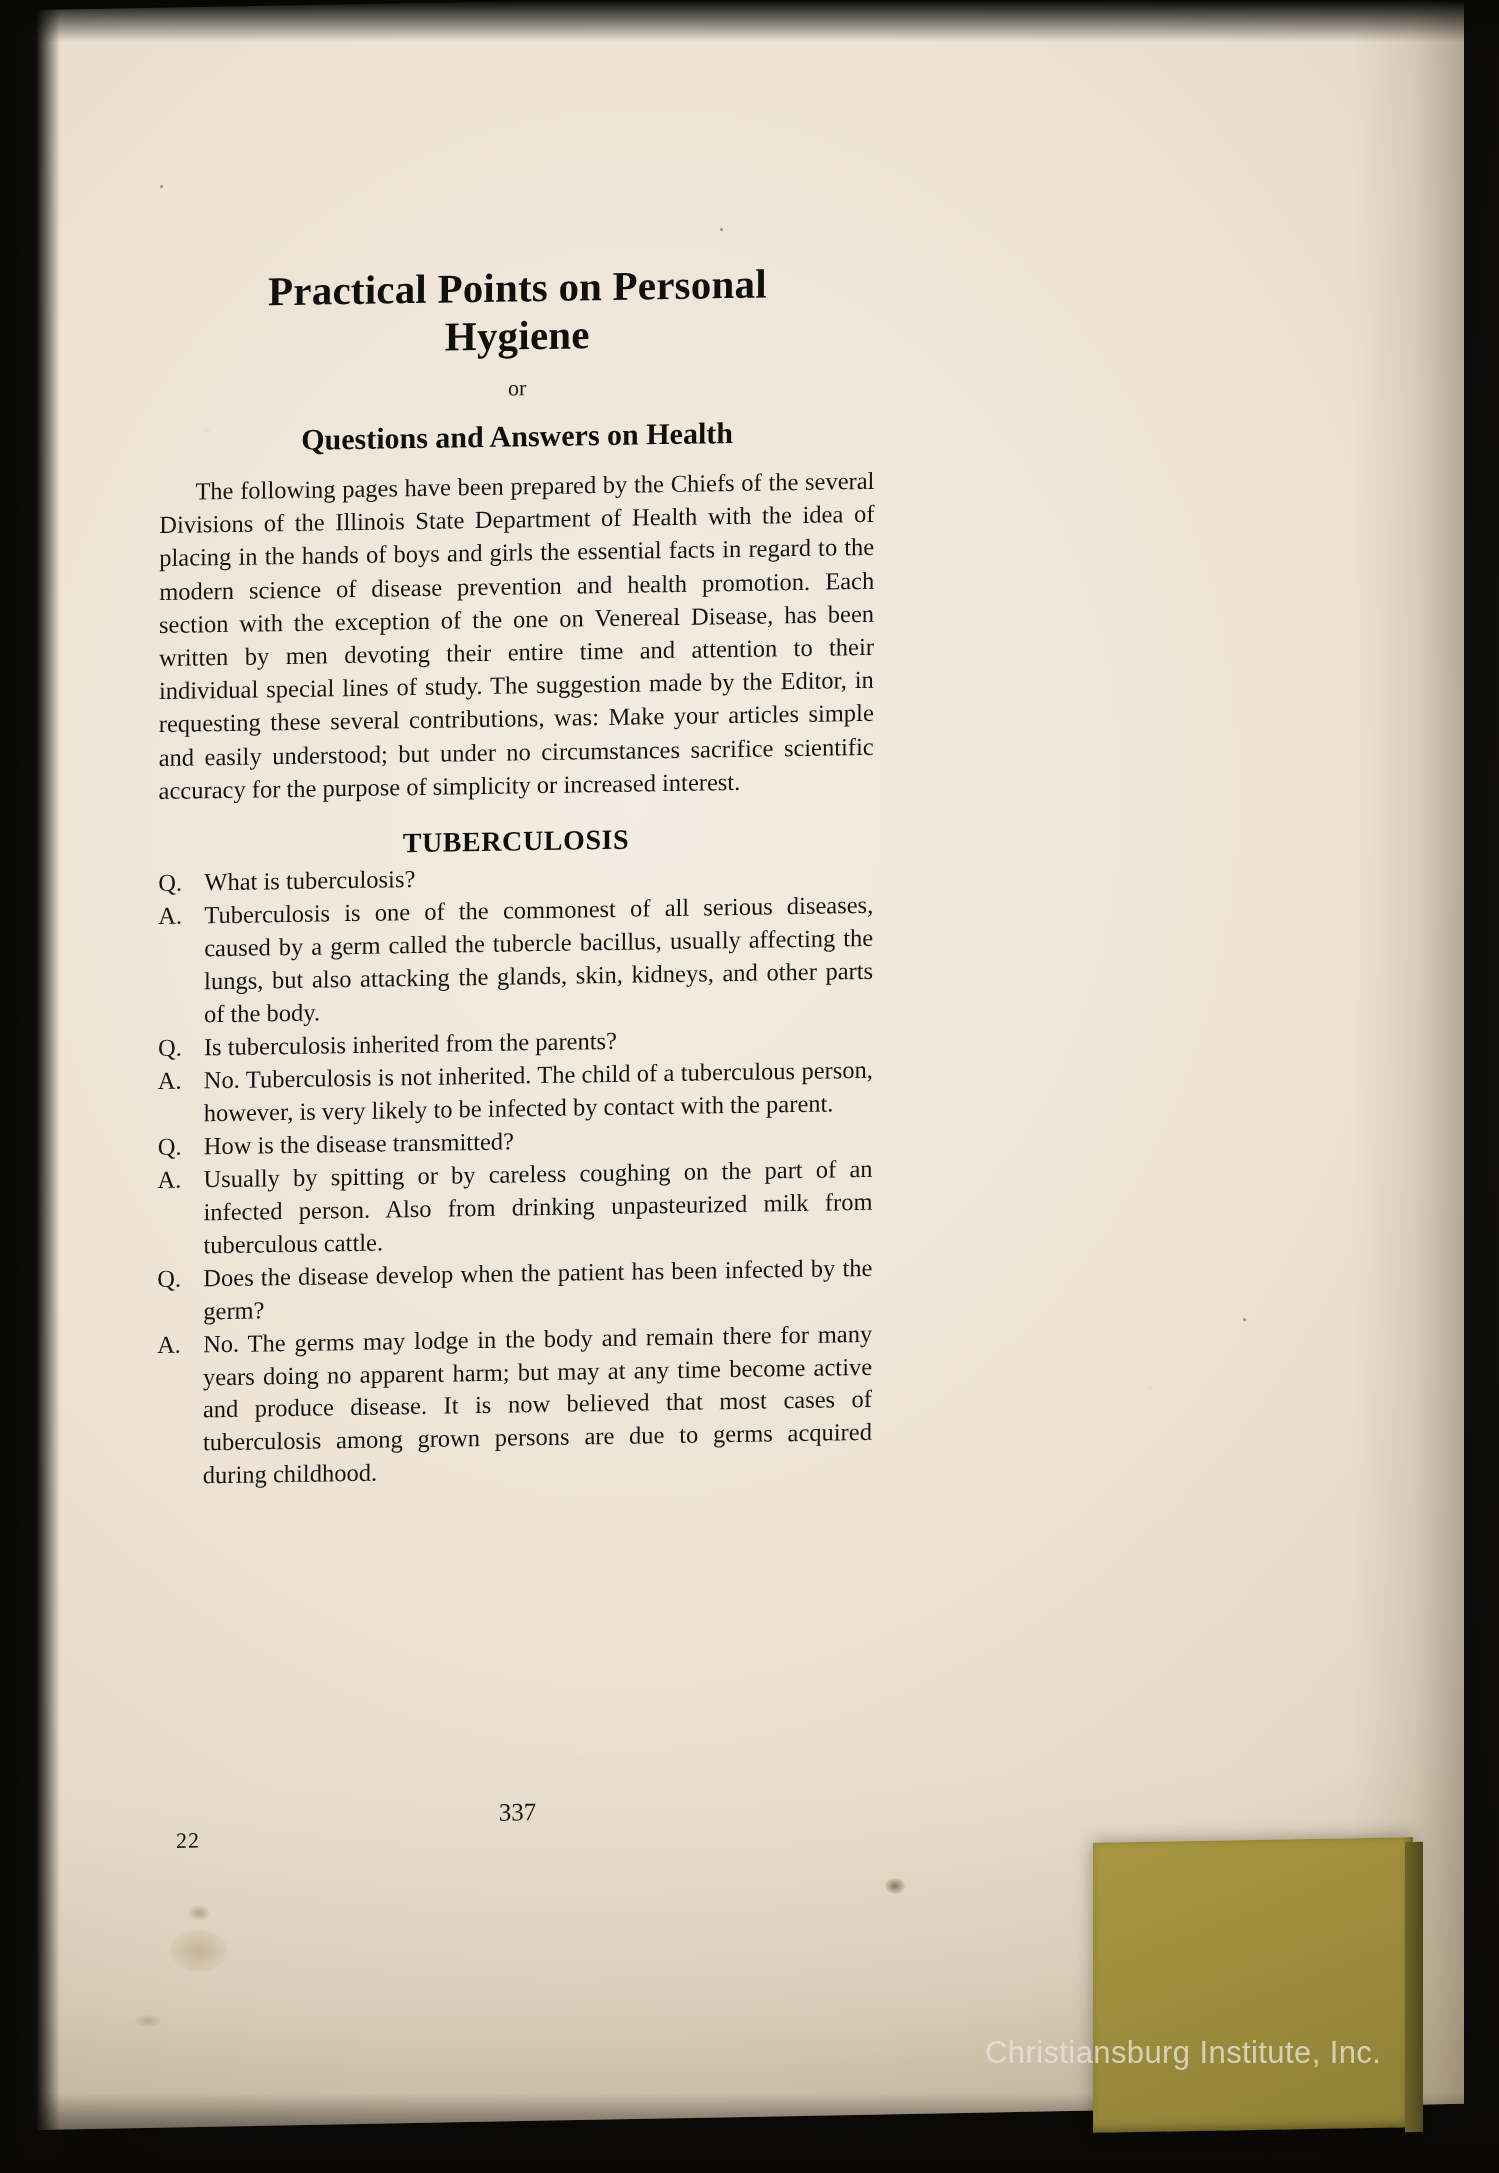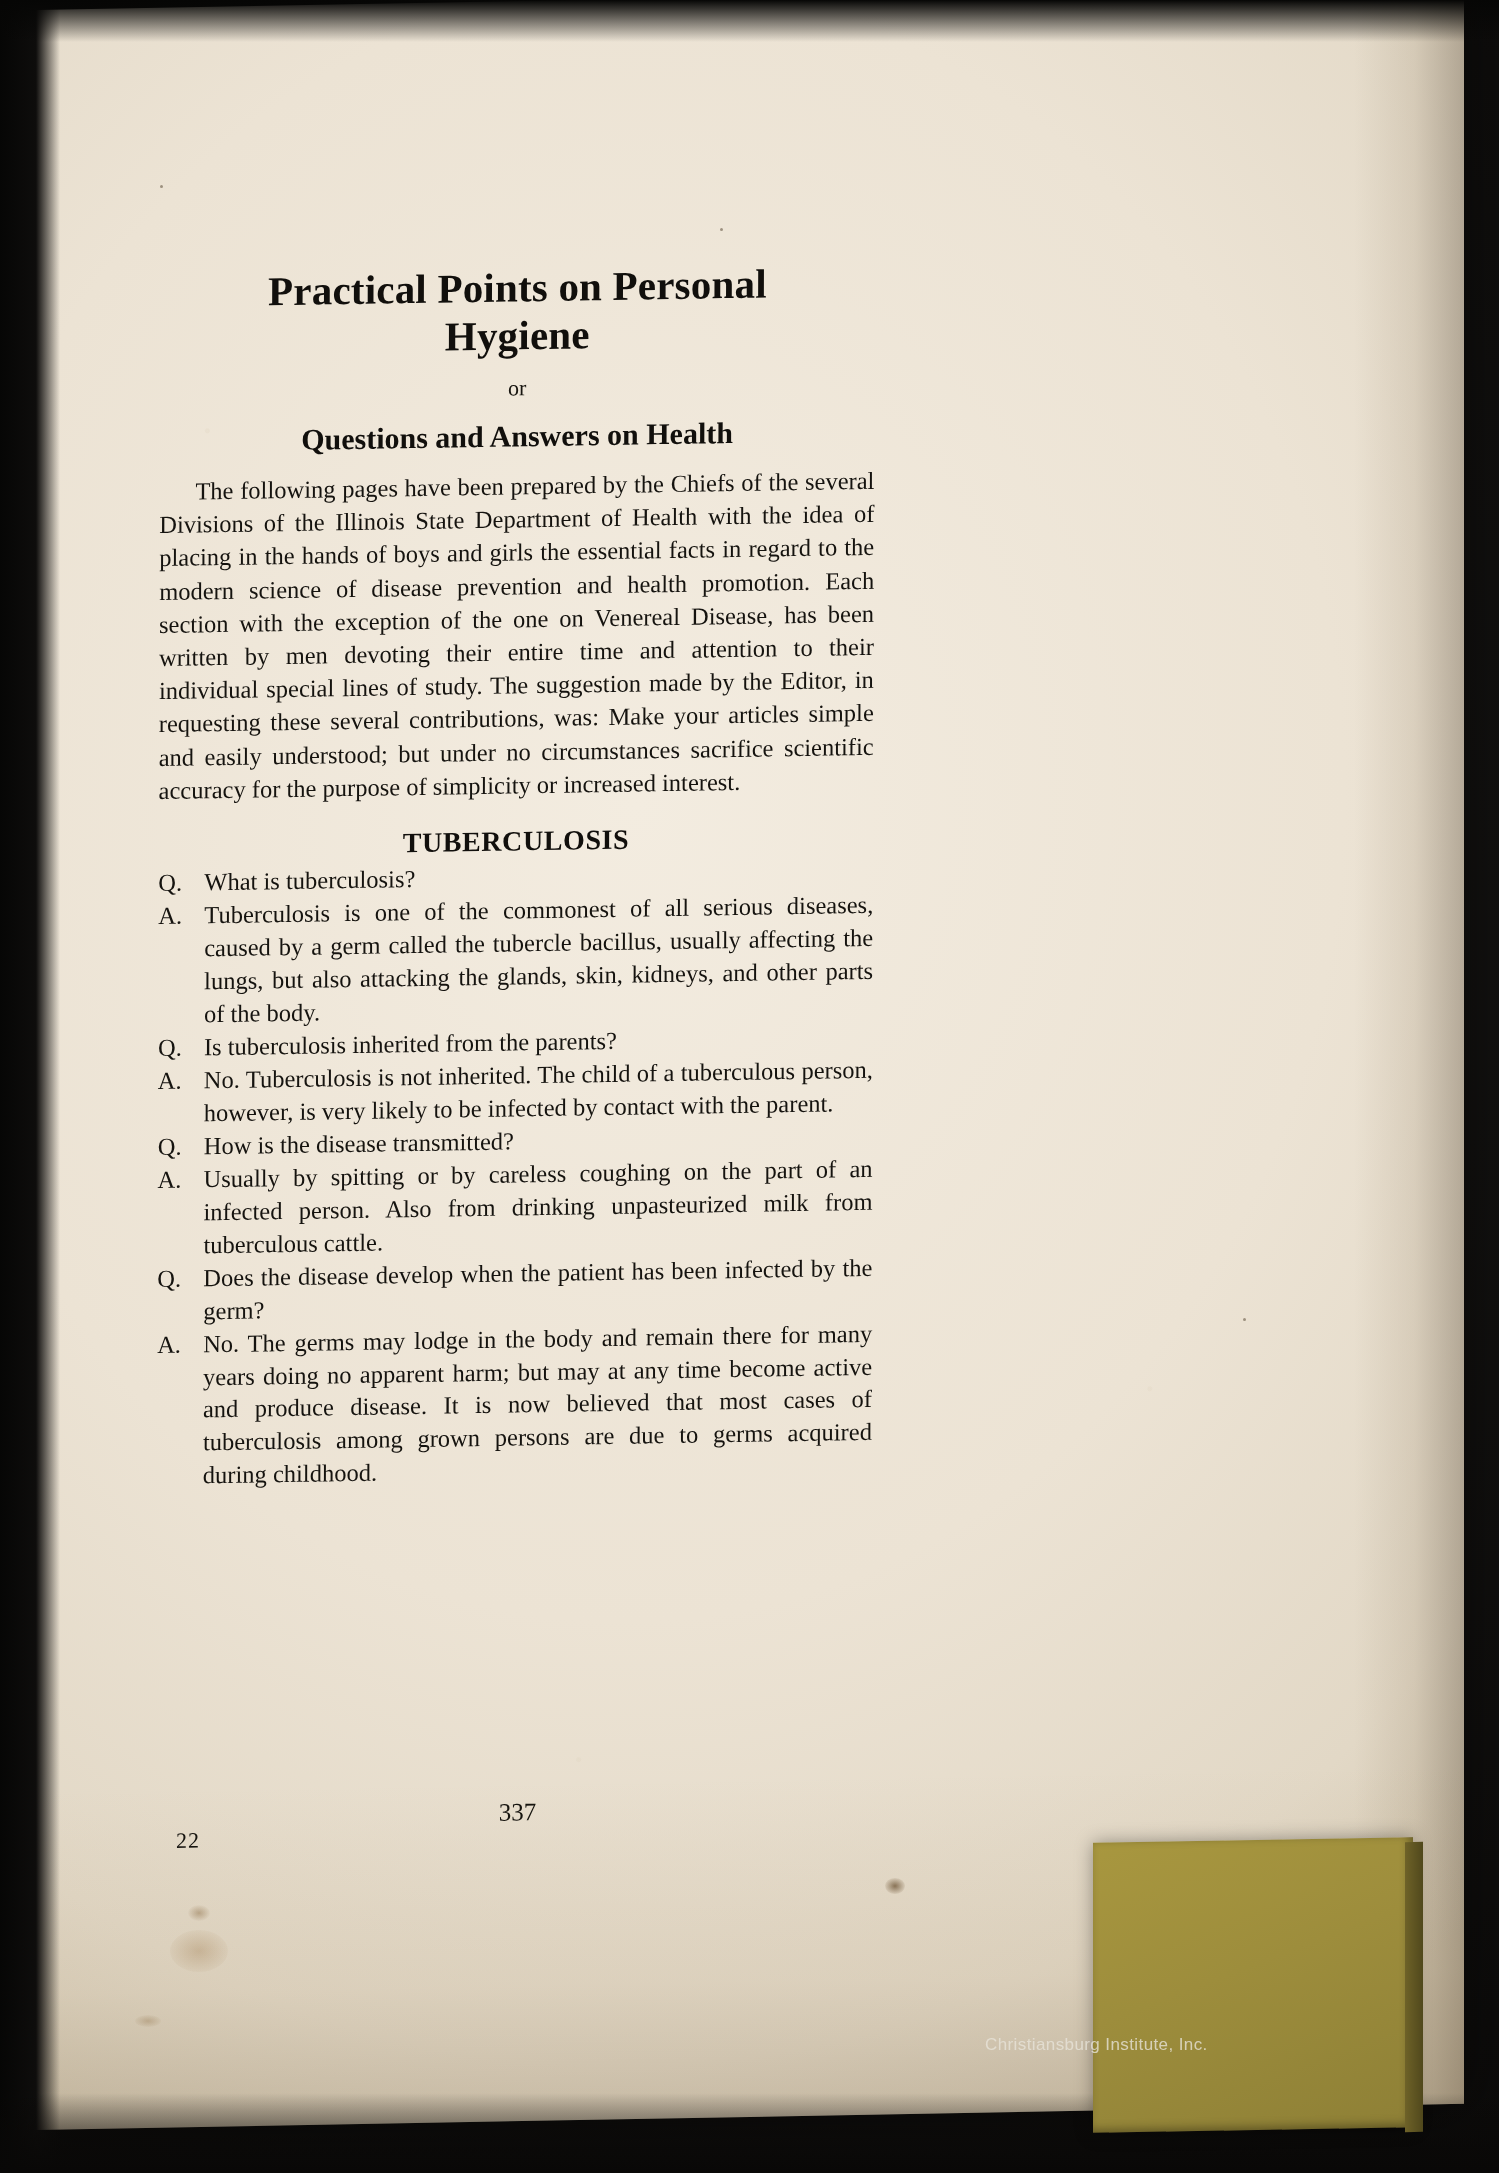--- a/index.html
+++ b/index.html
@@ -216,21 +216,21 @@
     height: 290px;
     background: linear-gradient(to right, #6e6228, #50481c);
     transform: skewY(-1.0deg);
   }
   
   .watermark {
     position: absolute;
     left: 985px;
     top: 2035px;
     font-family: "Liberation Sans", sans-serif;
-    font-size: 17px;
+    font-size: 31px;
     color: rgba(232,228,218,0.78);
     letter-spacing: 0.4px;
     white-space: nowrap;
   }
   
   .texture {
     position: absolute;
     inset: 0;
     background-image:
       radial-gradient(circle at 12% 20%, rgba(180,160,120,0.07) 0 2px, transparent 3px),

